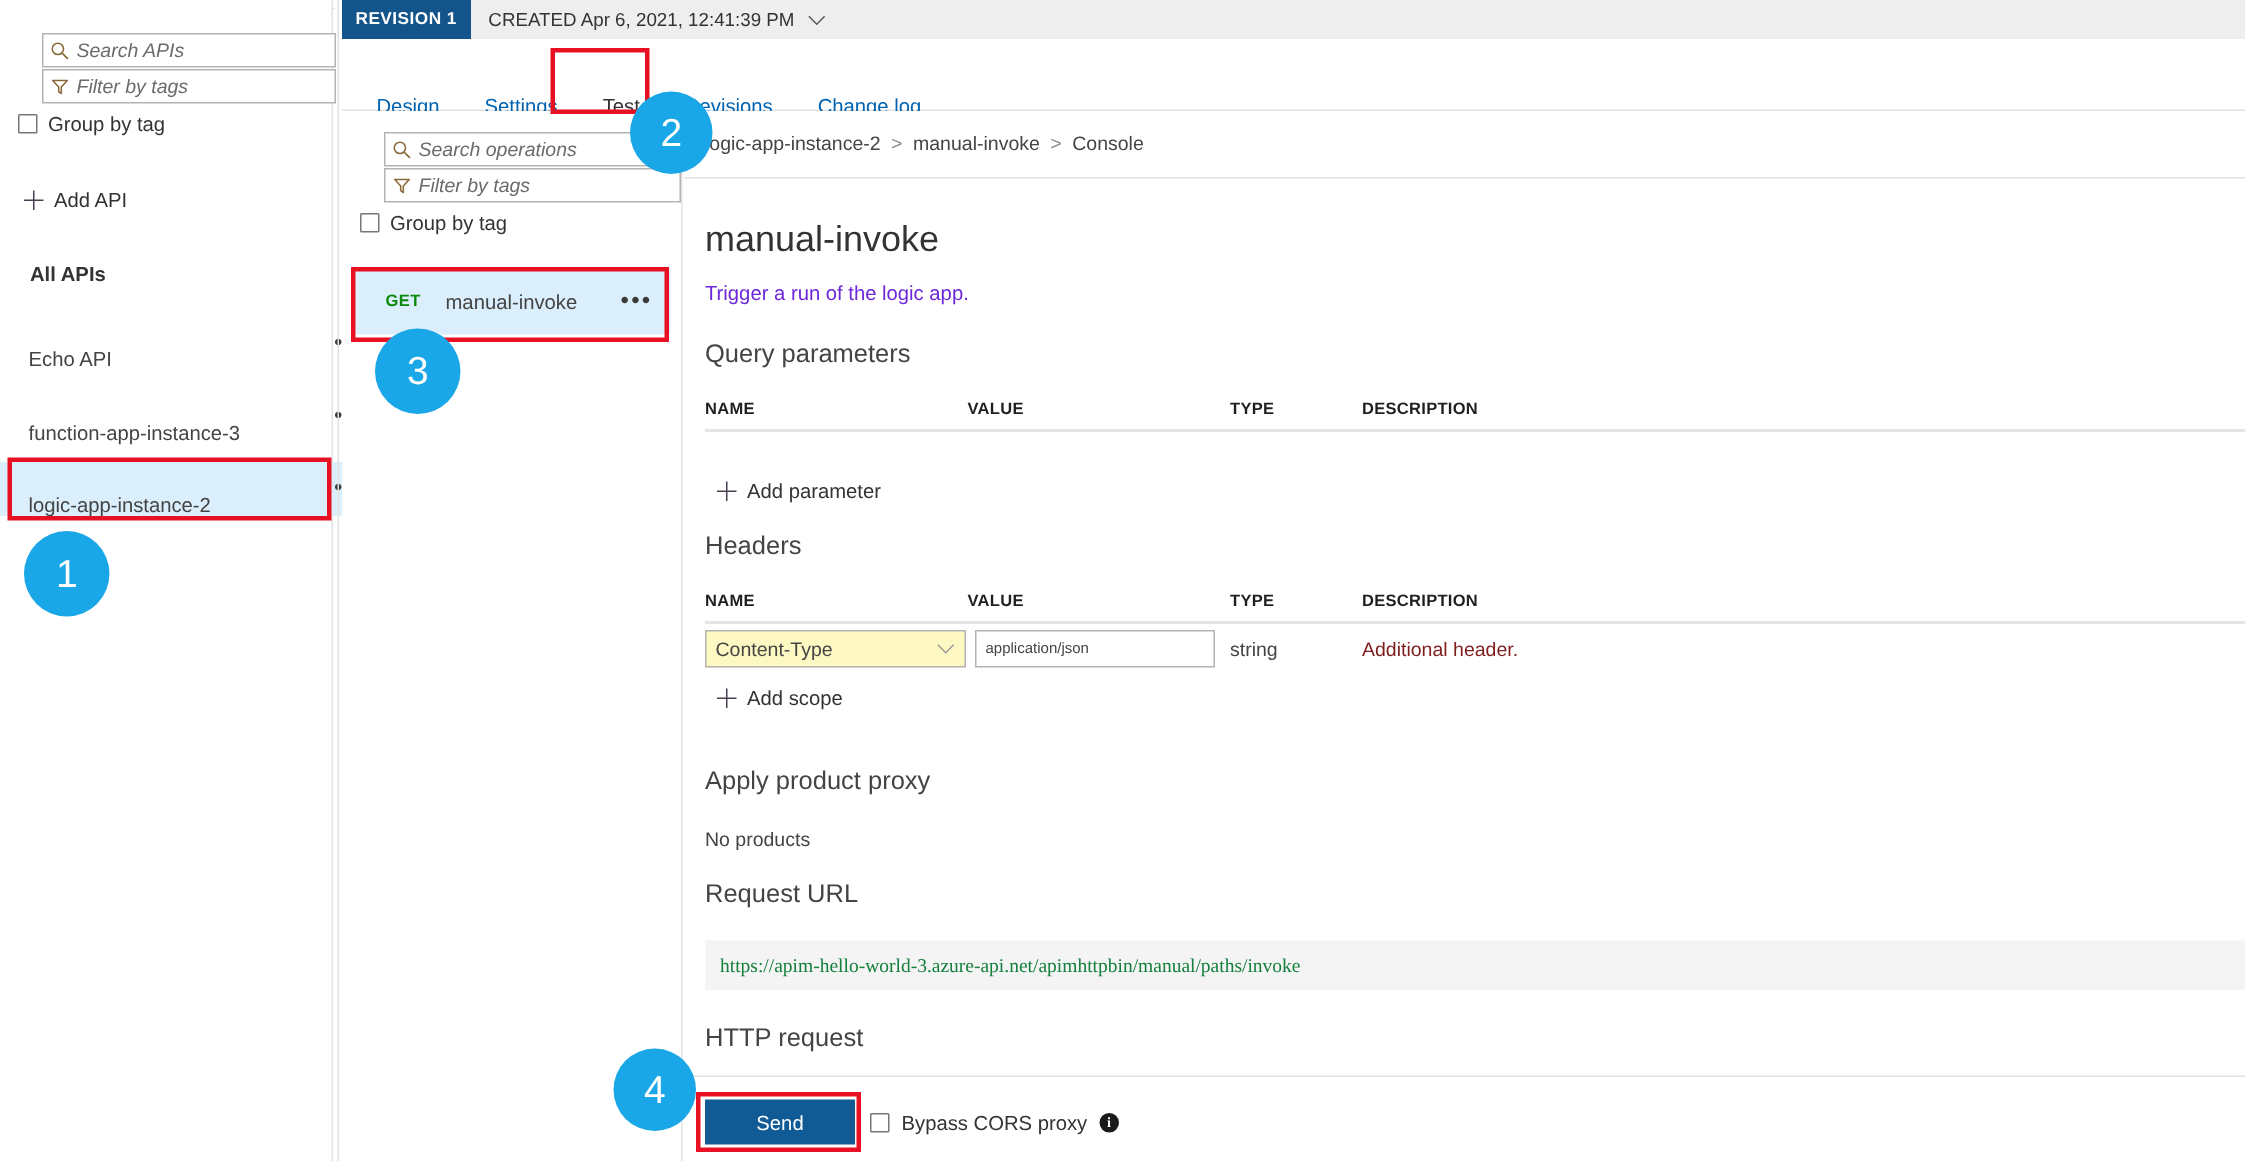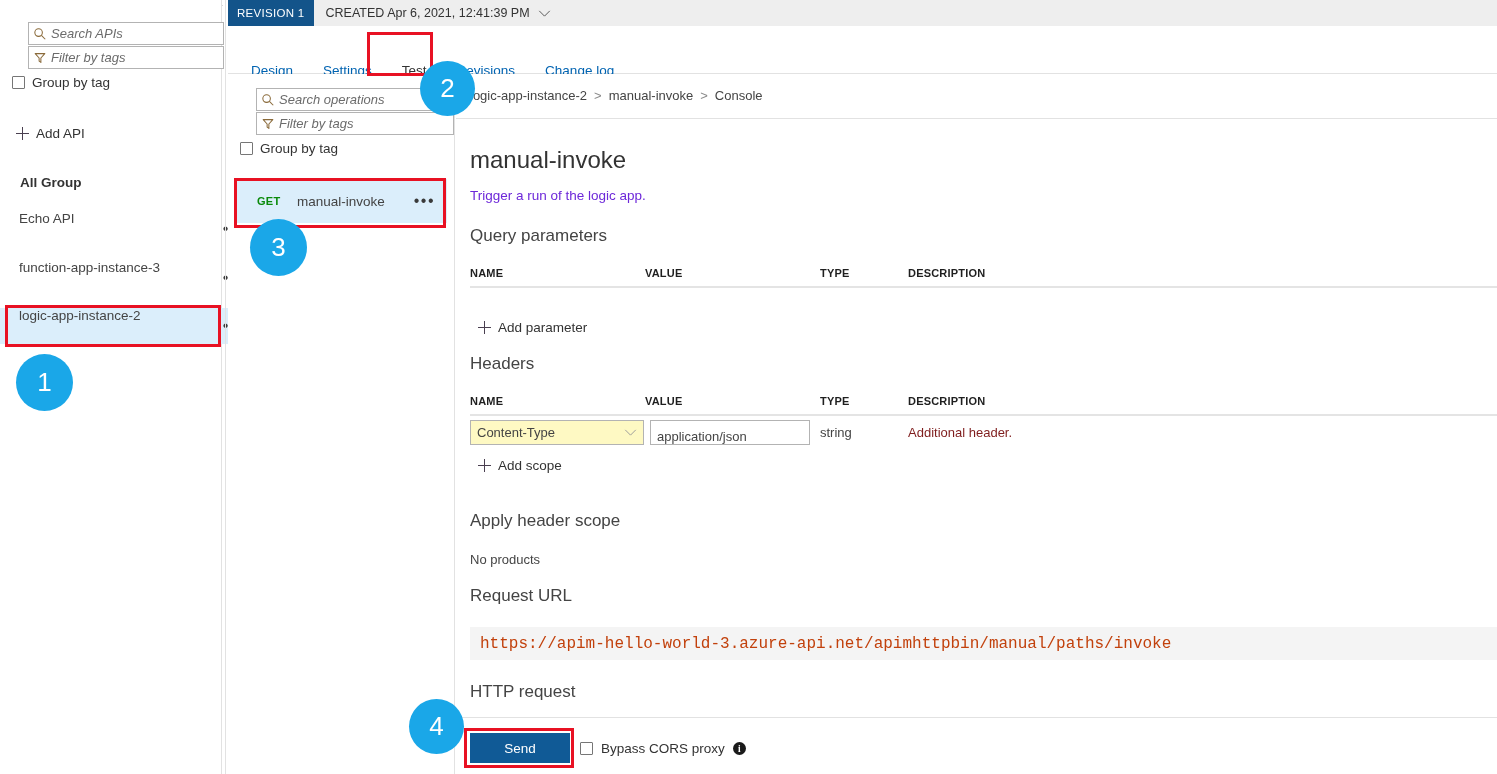--- a/index.html
+++ b/index.html
@@ -77,41 +77,41 @@
   .plus::before { left: 0; top: 6px; width: 13px; height: 1.4px; }
   .plus::after  { top: 0; left: 6px; height: 13px; width: 1.4px; }
 
   .section-title {
     position: absolute;
     font-size: 13.5px; font-weight: bold; color: #333333;
   }
 
   .api-row {
     position: absolute; left: 0; width: 264px; height: 36px;
-    display: flex; align-items: flex-start;
+    display: flex; align-items: flex-end;
     font-size: 13.5px; color: #444444;
     cursor: pointer;
   }
   .api-row .nm { margin-left: 19px; }
   .api-row .dots {
     position: absolute; right: 20px; top: 50%; transform: translateY(-50%);
     letter-spacing: 1.5px; font-size: 16px; color: #3a3a3a; line-height: 1;
   }
   .api-row.selected { background: #dbeefb; }
 
   
   #rev-bar {
     position: absolute; left: 228px; top: 0; width: 1269px; height: 26px;
     background: #eeeeee;
     display: flex; align-items: center;
   }
   #rev-badge {
     height: 26px; padding: 10px 9px;
     background: #13548a; color: #ffffff;
-    font-size: 11.5px; font-weight: normal; letter-spacing: .3px;
+    font-size: 11.5px; font-weight: bold; letter-spacing: .3px;
     display: flex; align-items: center;
   }
   #rev-created {
     margin-left: 12px; font-size: 12.5px; color: #333333;
     display: flex; align-items: center; gap: 8px;
   }
   .chev-dn {
     width: 13px; height: 7px; display:block;
   }
 
@@ -217,38 +217,38 @@
   .sel-box {
     position: absolute; left: 0; top: 4px; width: 174px; height: 25px;
     border: 1px solid #b3b3b3; background: #fef9c3;
     display: flex; align-items: center; padding: 0 6px;
     font-size: 13px; color: #444444; cursor: pointer;
   }
   .sel-box .chev-dn { margin-left: auto; }
   .val-box {
     position: absolute; left: 180px; top: 4px; width: 160px; height: 25px;
     border: 1px solid #b3b3b3; background: #ffffff;
-    display: flex; align-items: flex-end; padding: 0 6px;
-    font-size: 13px; color: #444444;
+    display: flex; align-items: center; padding: 0 6px;
+    font-size: 10px; color: #444444;
   }
   .type-cell {
     position: absolute; left: 350px; top: 9px;
     font-size: 13px; color: #444444;
   }
   .desc-cell {
     position: absolute; left: 438px; top: 9px;
     font-size: 13px; color: #7f1d1d;
   }
 
   #url-box {
     position: absolute; left: 14px; width: 1027px; height: 33px;
     background: #f4f4f4;
     display: flex; align-items: center; padding-left: 10px;
-    font-family: Liberation Mono, monospace;
-    font-size: 16px; color: #c2410c;
+    font-family: Liberation Serif, serif;
+    font-size: 13px; color: #15803d;
   }
 
   #http-rule {
     position: absolute; left: 0; width: 1041px; height: 1px; background: #e2e2e2;
   }
 
   #send-btn {
     position: absolute; left: 14px; width: 100px; height: 30px;
     background: #105a96; color: #ffffff;
     border: none; cursor: pointer;
@@ -313,21 +313,21 @@
     <div class="chk-row" style="left:12px; top:75px;">
       <span class="chkbox"></span>
       <span>Group by tag</span>
     </div>
 
     <div class="cmd-link" style="left:16px; top:126px;">
       <span class="plus"></span>
       <span>Add API</span>
     </div>
 
-    <div class="section-title" style="left:20px; top:175px;">All Group</div>
+    <div class="section-title" style="left:20px; top:175px;">All APIs</div>
 
     <div class="api-row" style="top:211px;">
       <span class="nm">Echo API</span>
       <span class="dots">•••</span>
     </div>
 
     <div class="api-row" style="top:260px;">
       <span class="nm">function-app-instance-3</span>
       <span class="dots">•••</span>
     </div>
@@ -438,21 +438,21 @@
         <div class="type-cell">string</div>
         <div class="desc-cell">Additional header.</div>
       </div>
 
       <div class="addlink" style="margin-top:6px; margin-left:8px;">
         <span class="plus"></span>
         <span>Add scope</span>
       </div>
     </div>
 
-    <div class="h2" style="top:437px;">Apply header scope</div>
+    <div class="h2" style="top:437px;">Apply product proxy</div>
     <div class="plain" style="top:478px;">No products</div>
 
     <div class="h2" style="top:512px;">Request URL</div>
     <div id="url-box" style="top:553px;">https://apim-hello-world-3.azure-api.net/apimhttpbin/manual/paths/invoke</div>
 
     <div class="h2" style="top:608px;">HTTP request</div>
     <div id="http-rule" style="top:643px;"></div>
 
     <button id="send-btn" style="top:659px;">Send</button>
 

